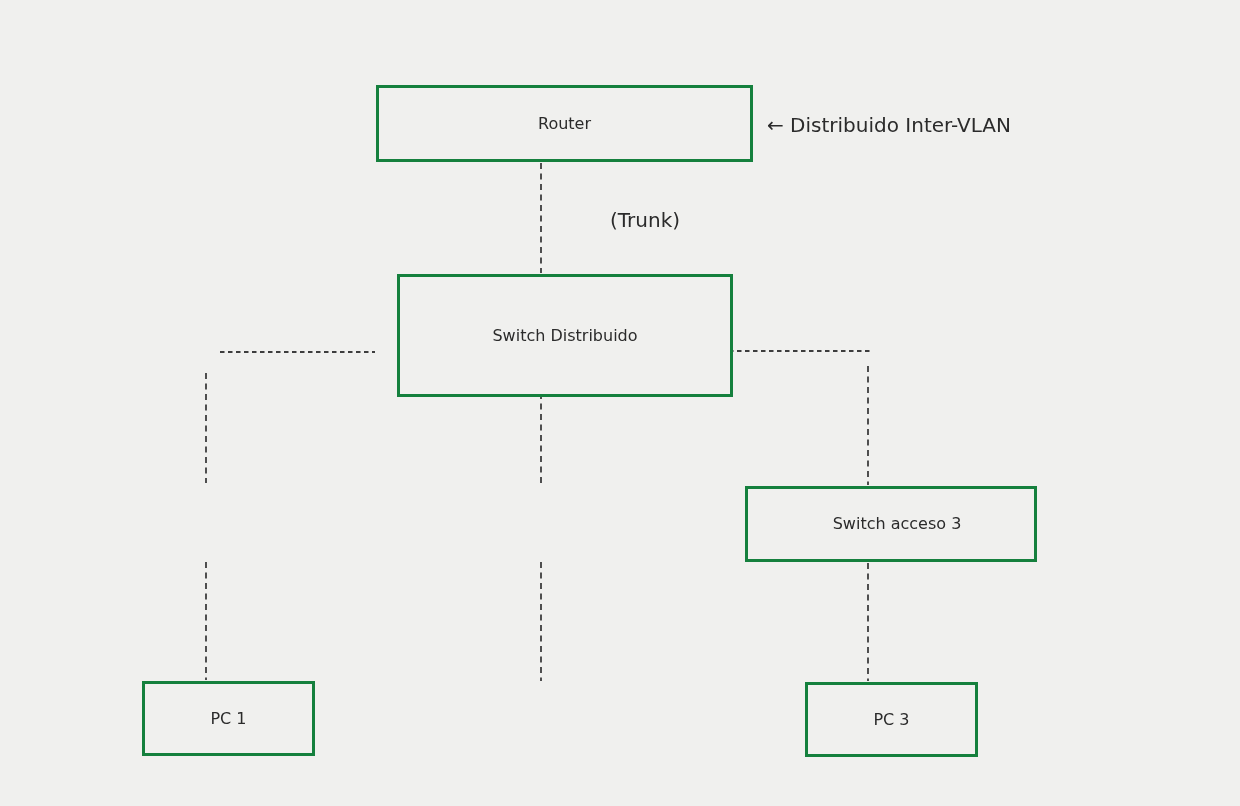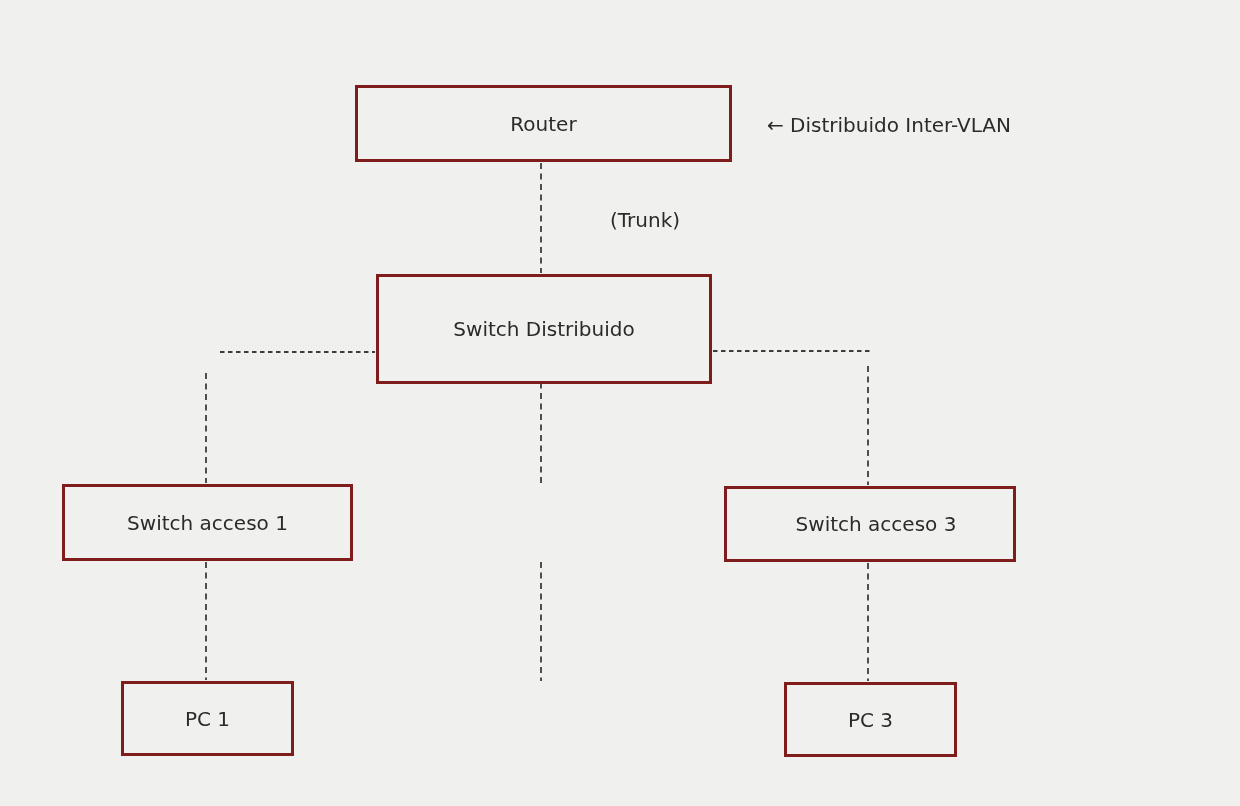--- a/index.html
+++ b/index.html
@@ -23,40 +23,41 @@
   .connectors {
     position: absolute;
     left: 0;
     top: 0;
     width: 1240px;
     height: 806px;
   }
   .node {
     position: absolute;
     box-sizing: border-box;
-    border: 3px solid #7f1d1d;
+    border: 3px solid #15803d;
     background: #f0f0ee;
     display: flex;
     align-items: center;
     justify-content: center;
-    font-size: 20px;
+    font-size: 16px;
     line-height: 1.2;
     text-align: center;
     white-space: nowrap;
+    margin-left: 21px;
   }
   .floating-label {
     position: absolute;
     font-size: 20px;
     line-height: 26px;
     white-space: nowrap;
     color: #2b2b2b;
   }
   
   #node-router          { left: 355px; top:  85px; width: 377px; height: 77px; }
-  #node-switch-dist     { left: 376px; top: 274px; width: 336px; height: 110px; }
+  #node-switch-dist     { left: 376px; top: 274px; width: 336px; height: 123px; }
   #node-switch-acc1     { left:  62px; top: 484px; width: 291px; height: 77px; }
   #node-switch-acc2     { left: 398px; top: 484px; width: 292px; height: 77px; }
   #node-switch-acc3     { left: 724px; top: 486px; width: 292px; height: 76px; padding-left: 12px; }
   #node-pc1             { left: 121px; top: 681px; width: 173px; height: 75px; }
   #node-pc2             { left: 446px; top: 682px; width: 175px; height: 75px; }
   #node-pc3             { left: 784px; top: 682px; width: 173px; height: 75px; }
   #label-trunk          { left: 610px; top: 207px; }
   #label-intervlan      { left: 767px; top: 112px; }
 </style>
 </head>
@@ -84,21 +85,20 @@
   </svg>
 
   <div class="node" id="node-router">Router</div>
 
   <div class="floating-label" id="label-intervlan">← Distribuido Inter-VLAN</div>
 
   <div class="floating-label" id="label-trunk">(Trunk)</div>
 
   <div class="node" id="node-switch-dist">Switch Distribuido</div>
 
-  <div class="node" id="node-switch-acc1">Switch acceso 1</div>
 
 
   <div class="node" id="node-switch-acc3">Switch acceso 3</div>
 
   <div class="node" id="node-pc1">PC 1</div>
 
 
   <div class="node" id="node-pc3">PC 3</div>
 
 </div>

